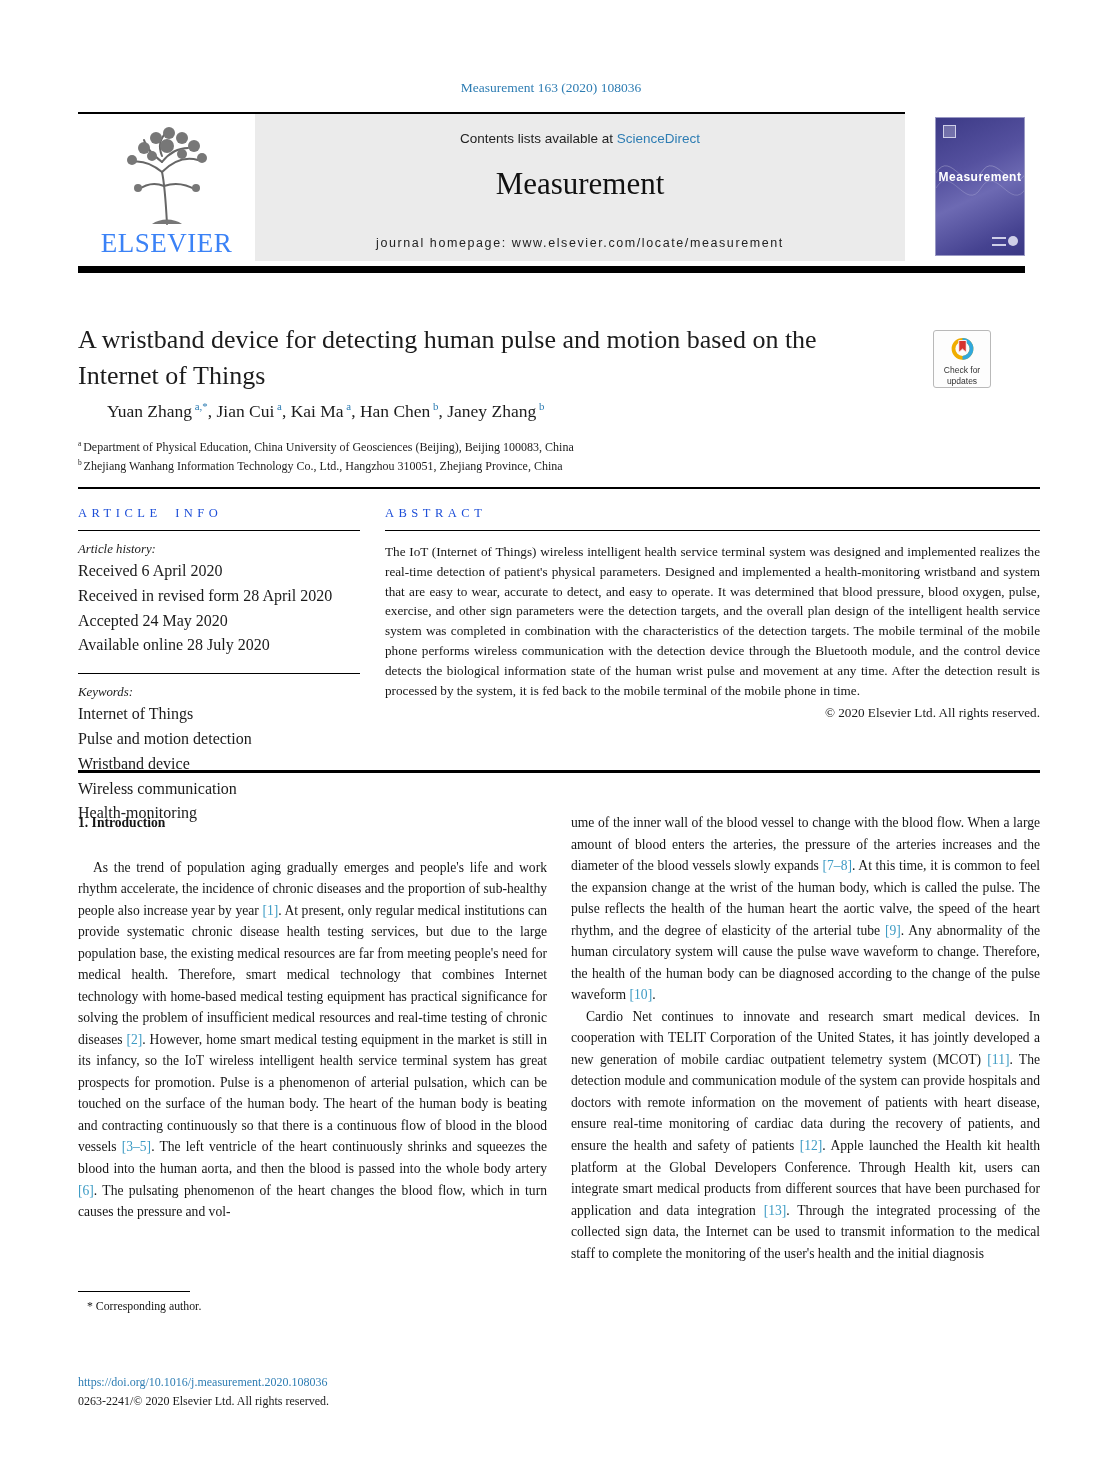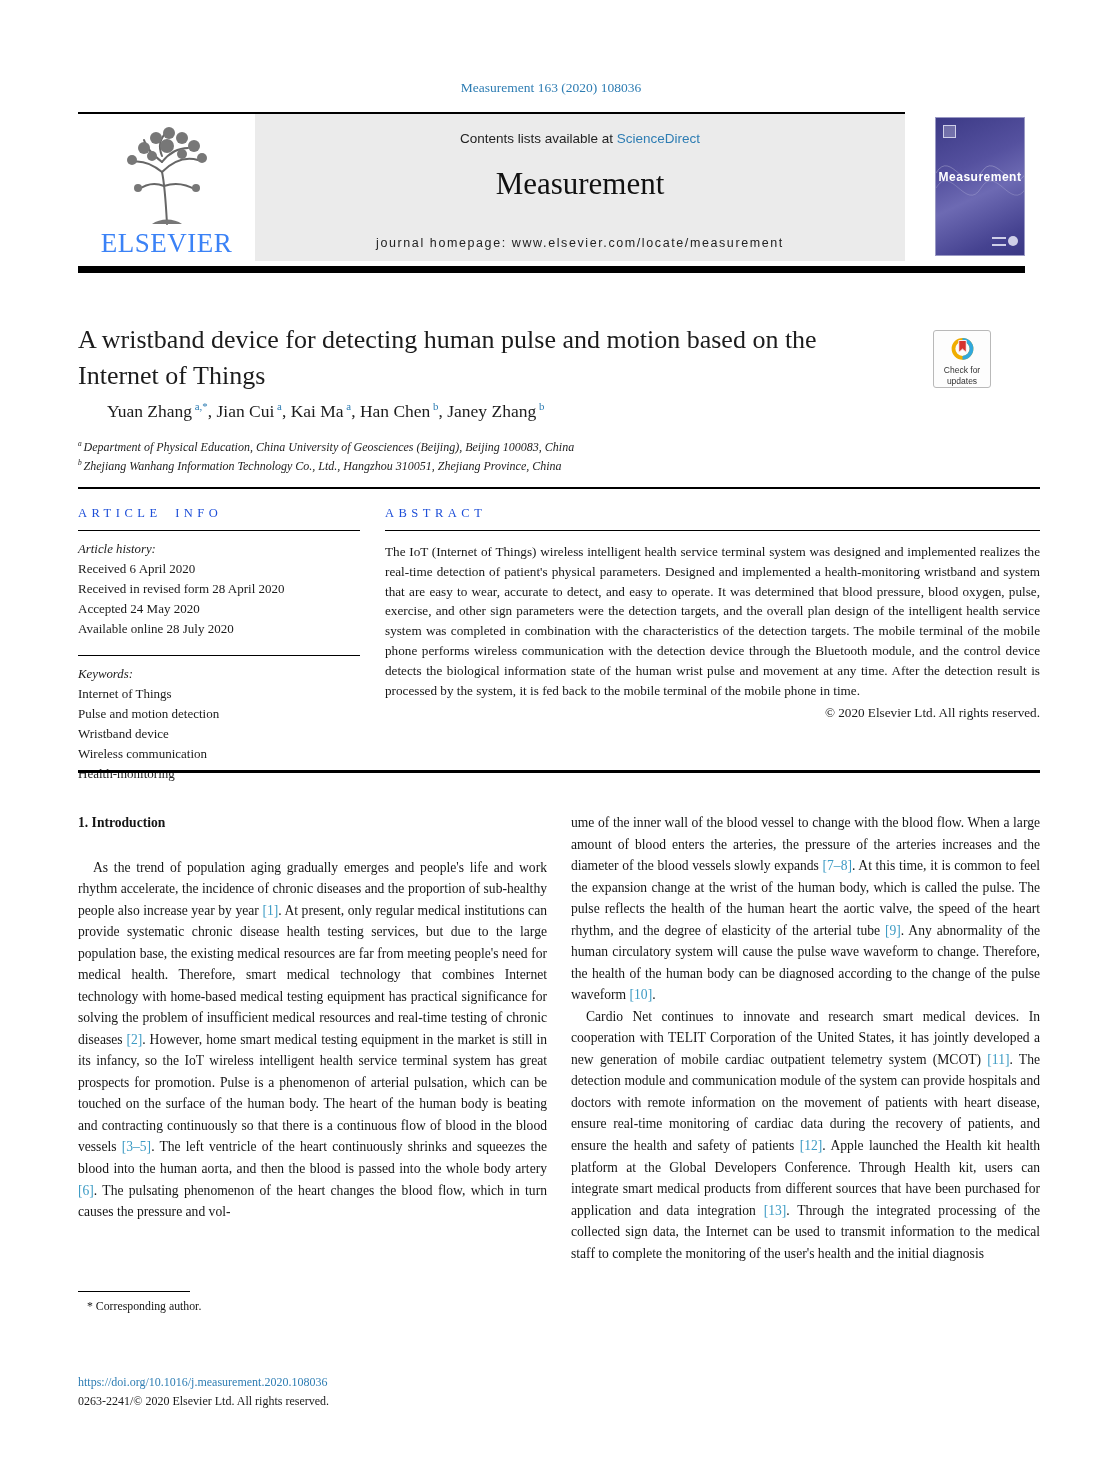--- a/index.html
+++ b/index.html
@@ -60,30 +60,30 @@
   .badge {
     position:absolute; top:330px; left:933px; width:58px; height:58px;
     border:1px solid #b9b9b9; border-radius:3px; background:#fdfdfd;
     display:flex; flex-direction:column; align-items:center; padding-top:5px;
   }
   .badge-text {
     font-family:"Liberation Sans", sans-serif; font-size:8.5px; color:#333;
     text-align:center; line-height:1.25; margin-top:2px;
   }
   .authors { position:absolute; top:400px; left:78px; width:860px; font-size:17.5px; color:#1c1c1c;margin-left:29px; }
-  .affiliations { position:absolute; top:438px; left:78px; width:860px; font-size:12px; font-style:italic; line-height:1.55; color:#222; }
+  .affiliations { position:absolute; top:438px; left:78px; width:860px; font-size:12px; line-height:1.55; color:#222; }
   .mid-rule { position:absolute; top:487px; left:78px; width:962px; height:2px; background:#000; }
   .info-abstract { position:absolute; top:506px; left:78px; width:962px; display:flex; }
   .info-col { width:282px; margin-right:25px; flex:none; }
   .abstract-col { flex:1; }
   .col-heading { font-size:12.5px; letter-spacing:4.5px; word-spacing:6px; color:#1d4ed8; }
   .heading-rule { height:1px; background:#000; margin-top:9px; margin-bottom:11px; }
   .sub-rule { height:1px; background:#000; margin:15px 0 11px 0; }
   .info-label { font-style:italic; font-size:12.8px; margin-bottom:2px; }
-  .info-line { font-size:13px; line-height:1.55; }
+  .info-line { font-size:16px; line-height:1.55; }
   .abstract-text { font-size:13.2px; line-height:1.5; text-align:justify; color:#151515; }
   .abstract-copyright { font-size:13.2px; text-align:right; margin-top:5px; }
   .body-rule { position:absolute; top:770px; left:78px; width:962px; height:3px; background:#000; }
   .columns { position:absolute; top:812px; left:78px; width:962px; display:flex; gap:24px; }
   .col { width:469px; flex:none; font-size:13.6px; line-height:1.585; text-align:justify; color:#151515; }
   .section-heading { font-weight:bold; font-size:13.6px; margin-bottom:23px; text-align:left; }
   .para-indent { text-indent:15px; }
   .footnote { position:absolute; top:1291px; left:78px; width:469px; font-size:11.8px; color:#151515; }
   .fn-rule { width:112px; height:1px; background:#000; margin-bottom:7px; }
   .fn-line1 { padding-left:9px; }

